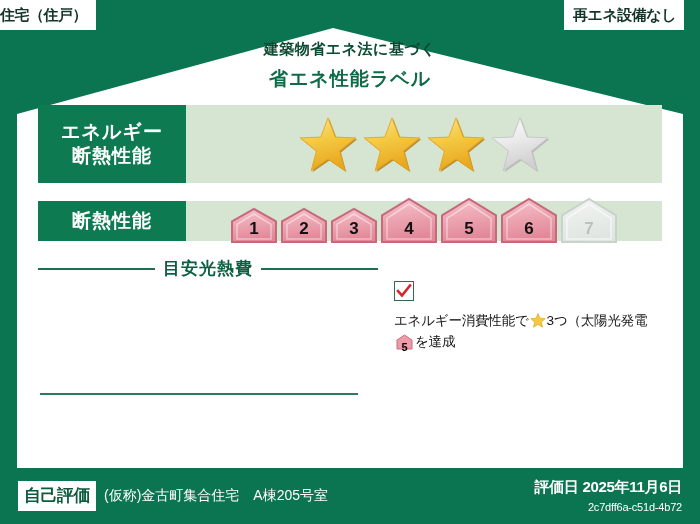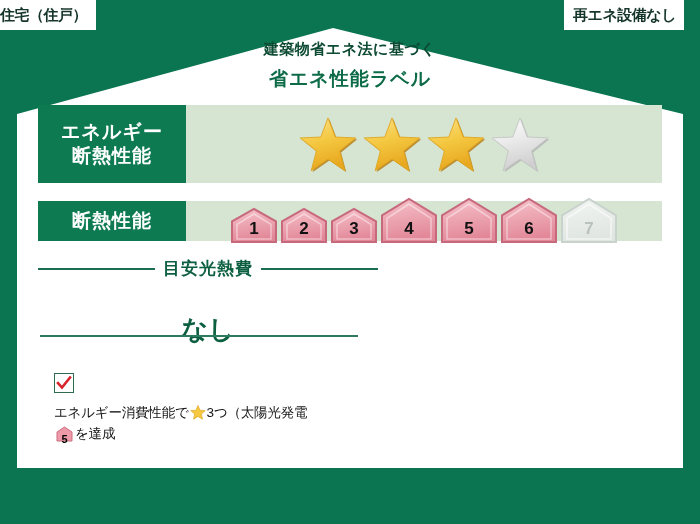--- a/index.html
+++ b/index.html
@@ -113,21 +113,20 @@
     font-size: 17px; font-weight: bold;
     color: #111111;
   }
   .grade.off .grade-num { color: #b9c2bd; }
 
   
   #lower {
     display: flex;
     margin-top: 14px;
     height: 150px;
-    flex-direction: column;
   }
   #cost-col { width: 340px; position: relative; }
   #cost-head {
     display: flex; align-items: center;
     gap: 8px;
     margin-top: 2px;
   }
   #cost-head .rule { flex: 1; height: 2px; background: #1b6e52; }
   #cost-head .txt {
     font-size: 17px; font-weight: bold; color: #0d5f41;
@@ -384,21 +383,20 @@
     </div>
 
     <div id="lower">
 
       <div id="cost-col">
         <div id="cost-head">
           <span class="rule"></span>
           <span class="txt">目安光熱費</span>
           <span class="rule"></span>
         </div>
-        <div id="cost-value">なし</div>
         <div id="cost-underline"></div>
       </div>
 
       <div id="zeh-col">
         <div id="zeh-head">
           <span id="zeh-check">
             <svg width="16" height="16" viewBox="0 0 16 16">
               <path d="M2 8 L6 12.5 L14 2.5" stroke="#d8232a" stroke-width="2.6" fill="none" stroke-linecap="square"></path>
             </svg>
           </span>
@@ -408,13 +406,21 @@
           <span>エネルギー消費性能で</span><svg class="inline-star" width="16" height="15" viewBox="0 0 20 19">
               <path d="M10 0.5 L12.6 6.6 L19.2 7.2 L14.2 11.5 L15.7 18 L10 14.5 L4.3 18 L5.8 11.5 L0.8 7.2 L7.4 6.6 Z" fill="#f5c83f" stroke="#d9a21c" stroke-width="0.8"></path>
             </svg><span>3つ（太陽光発電</span><br><span class="inline-grade"><svg width="17" height="16" viewBox="0 0 17 16">
                 <path d="M1 6 L8.5 1 L16 6 L16 15 L1 15 Z" fill="#ef9aa8" stroke="#c96f80" stroke-width="1"></path>
               </svg><span class="n">5</span></span><span>を達成</span>
         </div>
       </div>
     </div>
   </div>
 
+  <div id="footer">
+    <span id="self-eval">自己評価</span>
+    <span id="building-name">(仮称)金古町集合住宅　A棟205号室</span>
+    <span id="footer-right">
+      <span id="eval-date">評価日 2025年11月6日</span><br>
+      <span id="eval-id">2c7dff6a-c51d-4b72</span>
+    </span>
+  </div>
 </div>
 
 </body></html>

